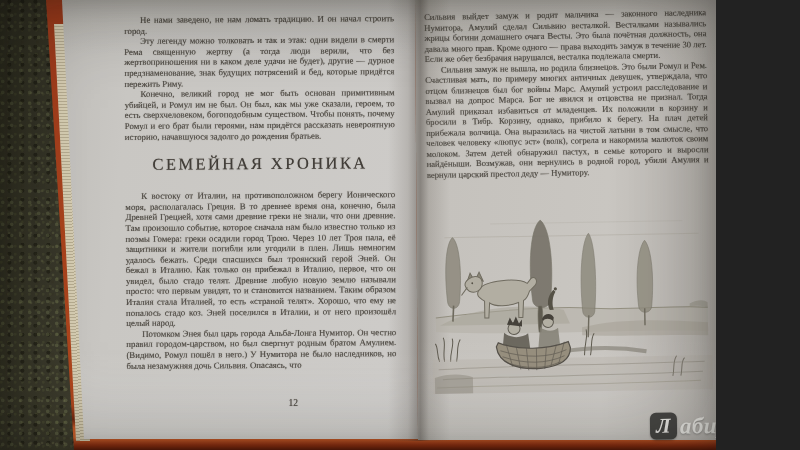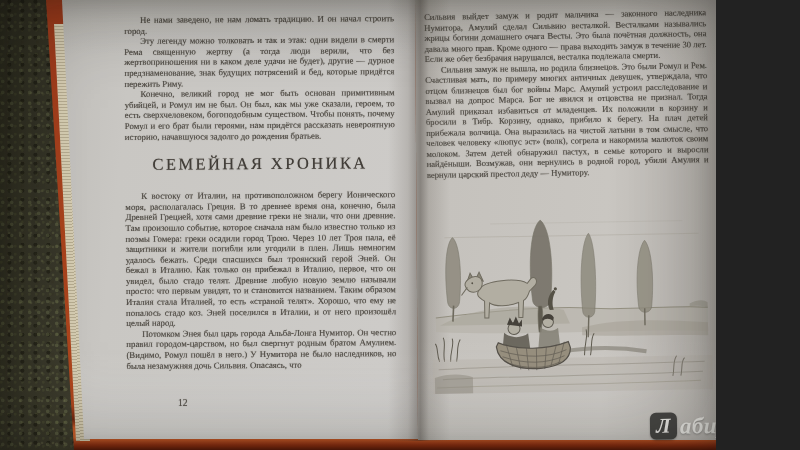--- a/index.html
+++ b/index.html
@@ -48,21 +48,21 @@
   .pagetext{position:absolute;color:#514d47;text-align:justify;
     text-shadow:0 0 .8px rgba(95,90,82,.85);}
   .text-left{left:124px;top:15px;width:270px;font-size:8.8px;line-height:10.6px;
     transform:rotate(-.4deg);transform-origin:0 0;}
   .text-right{left:424px;top:12px;width:282px;font-size:8.6px;line-height:10.5px;
     transform:rotate(-1deg);transform-origin:0 0;}
   .pagetext p{margin:0;text-indent:16px;}
   .pagetext p.noindent{text-indent:0;}
   .heading{margin:14px 0 17px 0;text-align:center;font-size:16.5px;line-height:18px;
     letter-spacing:2.4px;color:#413d38;text-indent:0 !important;}
-  .pagenum{position:absolute;left:178px;top:398px;width:120px;text-align:left;
+  .pagenum{position:absolute;left:178px;top:398px;width:120px;text-align:right;
     font-size:9.5px;color:#55514b;text-shadow:0 0 .8px rgba(95,90,82,.85);}
   
   .illo{position:absolute;left:430px;top:212px;width:280px;height:184px;
     transform:rotate(-1deg);transform-origin:0 0;}
   
   .watermark{position:absolute;left:650px;top:412px;display:flex;align-items:center;
     gap:3px;transform:rotate(-.6deg);}
   .wm-badge{width:27px;height:27px;border-radius:6px;background:rgba(58,58,56,.9);
     color:#f0efec;display:flex;align-items:center;justify-content:center;
     font:italic bold 21px/27px "Liberation Serif",serif;box-shadow:0 1px 2px rgba(0,0,0,.3);}

